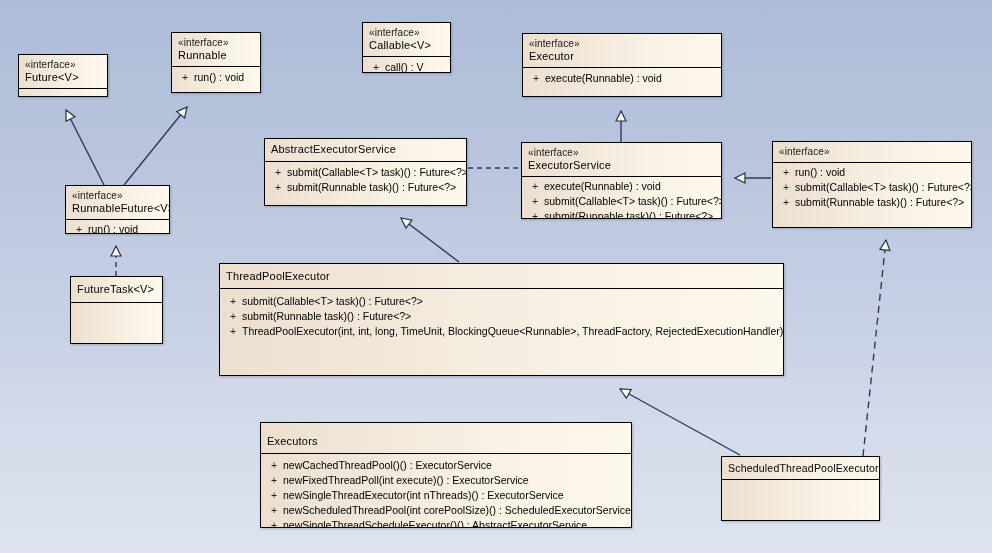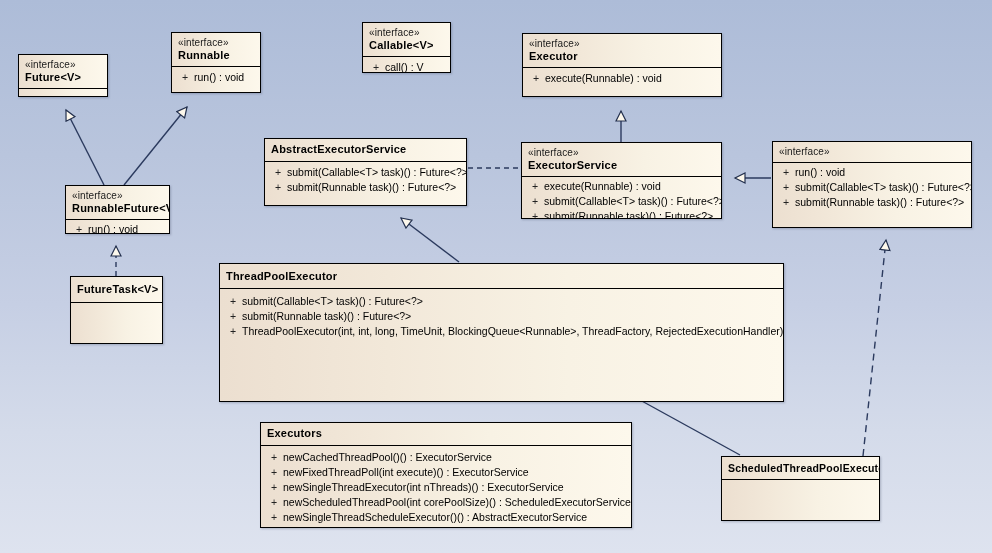--- a/index.html
+++ b/index.html
@@ -31,21 +31,21 @@
     text-align: left;
     line-height: 1.18;
   }
   .uml .stereo {
     font-size: 10px;
     color: #1a1a1a;
     letter-spacing: 0.1px;
   }
   .uml .cname {
     font-size: 11px;
-    font-weight: bold;
+    font-weight: normal;
     letter-spacing: 0.2px;
     white-space: nowrap;
   }
   .uml .sep { height:1px; background:#000; }
   .uml .body { padding: 3px 0 4px 0; }
   .uml .mrow {
     display: flex;
     font-size: 10.5px;
     line-height: 15px;
     padding: 0 4px;
@@ -230,21 +230,21 @@
         <span class="vis">+</span>
         <span class="sig">submit(Callable&lt;T&gt; task)() : Future&lt;?&gt;</span>
       </div>
       <div class="mrow">
         <span class="vis">+</span>
         <span class="sig">submit(Runnable task)() : Future&lt;?&gt;</span>
       </div>
     </div>
   </div>
 
-  <div class="uml" style="left:219px; top:263px; width:565px; height:139px;">
+  <div class="uml" style="left:219px; top:263px; width:565px; height:113px;">
     <div class="hdr" style="padding-top:6px; padding-bottom:5px;">
       <div class="cname">ThreadPoolExecutor</div>
     </div>
     <div class="sep"></div>
     <div class="body" style="padding-top:5px;">
       <div class="mrow">
         <span class="vis">+</span>
         <span class="sig">submit(Callable&lt;T&gt; task)() : Future&lt;?&gt;</span>
       </div>
       <div class="mrow">
@@ -252,21 +252,21 @@
         <span class="sig">submit(Runnable task)() : Future&lt;?&gt;</span>
       </div>
       <div class="mrow">
         <span class="vis">+</span>
         <span class="sig">ThreadPoolExecutor(int, int, long, TimeUnit, BlockingQueue&lt;Runnable&gt;, ThreadFactory, RejectedExecutionHandler)</span>
       </div>
     </div>
   </div>
 
   <div class="uml" style="left:260px; top:422px; width:372px; height:106px;">
-    <div class="hdr" style="padding-top:4px; padding-bottom:5px;">
+    <div class="hdr" style="padding-top:12px; padding-bottom:5px;">
       <div class="cname">Executors</div>
     </div>
     <div class="sep"></div>
     <div class="body" style="padding-top:4px;">
       <div class="mrow">
         <span class="vis">+</span>
         <span class="sig">newCachedThreadPool()() : ExecutorService</span>
       </div>
       <div class="mrow">
         <span class="vis">+</span>

